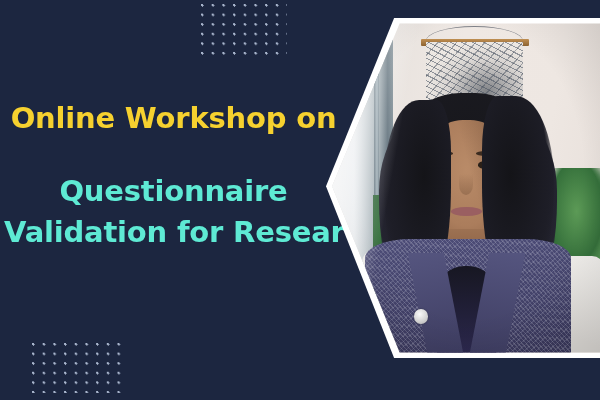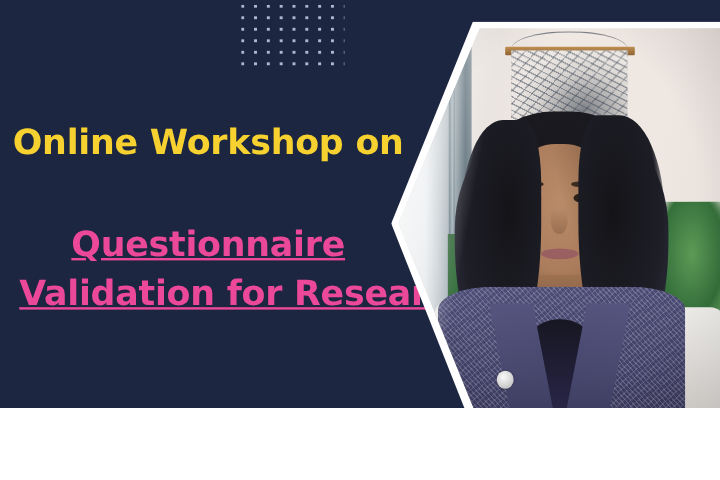--- a/index.html
+++ b/index.html
@@ -4,21 +4,21 @@
 <title>Workshop Promo Banner</title>
 <style>
   html, body {
     margin: 0;
     padding: 0;
     background: #ffffff;
   }
   .banner {
     position: relative;
     width: 600px;
-    height: 340px;
+    height: 400px;
     overflow: hidden;
     background: #1c2640;
     font-family: "DejaVu Sans", "Liberation Sans", sans-serif;
     user-select: none;
   }
 
   
   .dot-grid {
     position: absolute;
     background-image:
@@ -55,28 +55,27 @@
     font-size: 29px;
     font-weight: 700;
     letter-spacing: -0.2px;
     line-height: 1.0;
     margin: 0 0 6px 0;
     text-align: center;
     padding-right: 8px;
   }
   .headline {
     display: block;
-    color: #ec4899;
+    color: #5eead4;
     font-size: 29px;
     font-weight: 700;
     line-height: 1.42;
     letter-spacing: -0.2px;
-    margin: 16px;
+    margin: 4px;
     padding-right: 8px;
-    text-decoration: underline;
   }
   .headline .hl-line {
     display: block;
     white-space: nowrap;
   }
   .headline-spacer {
     display: block;
     height: 28px;
   }
 

